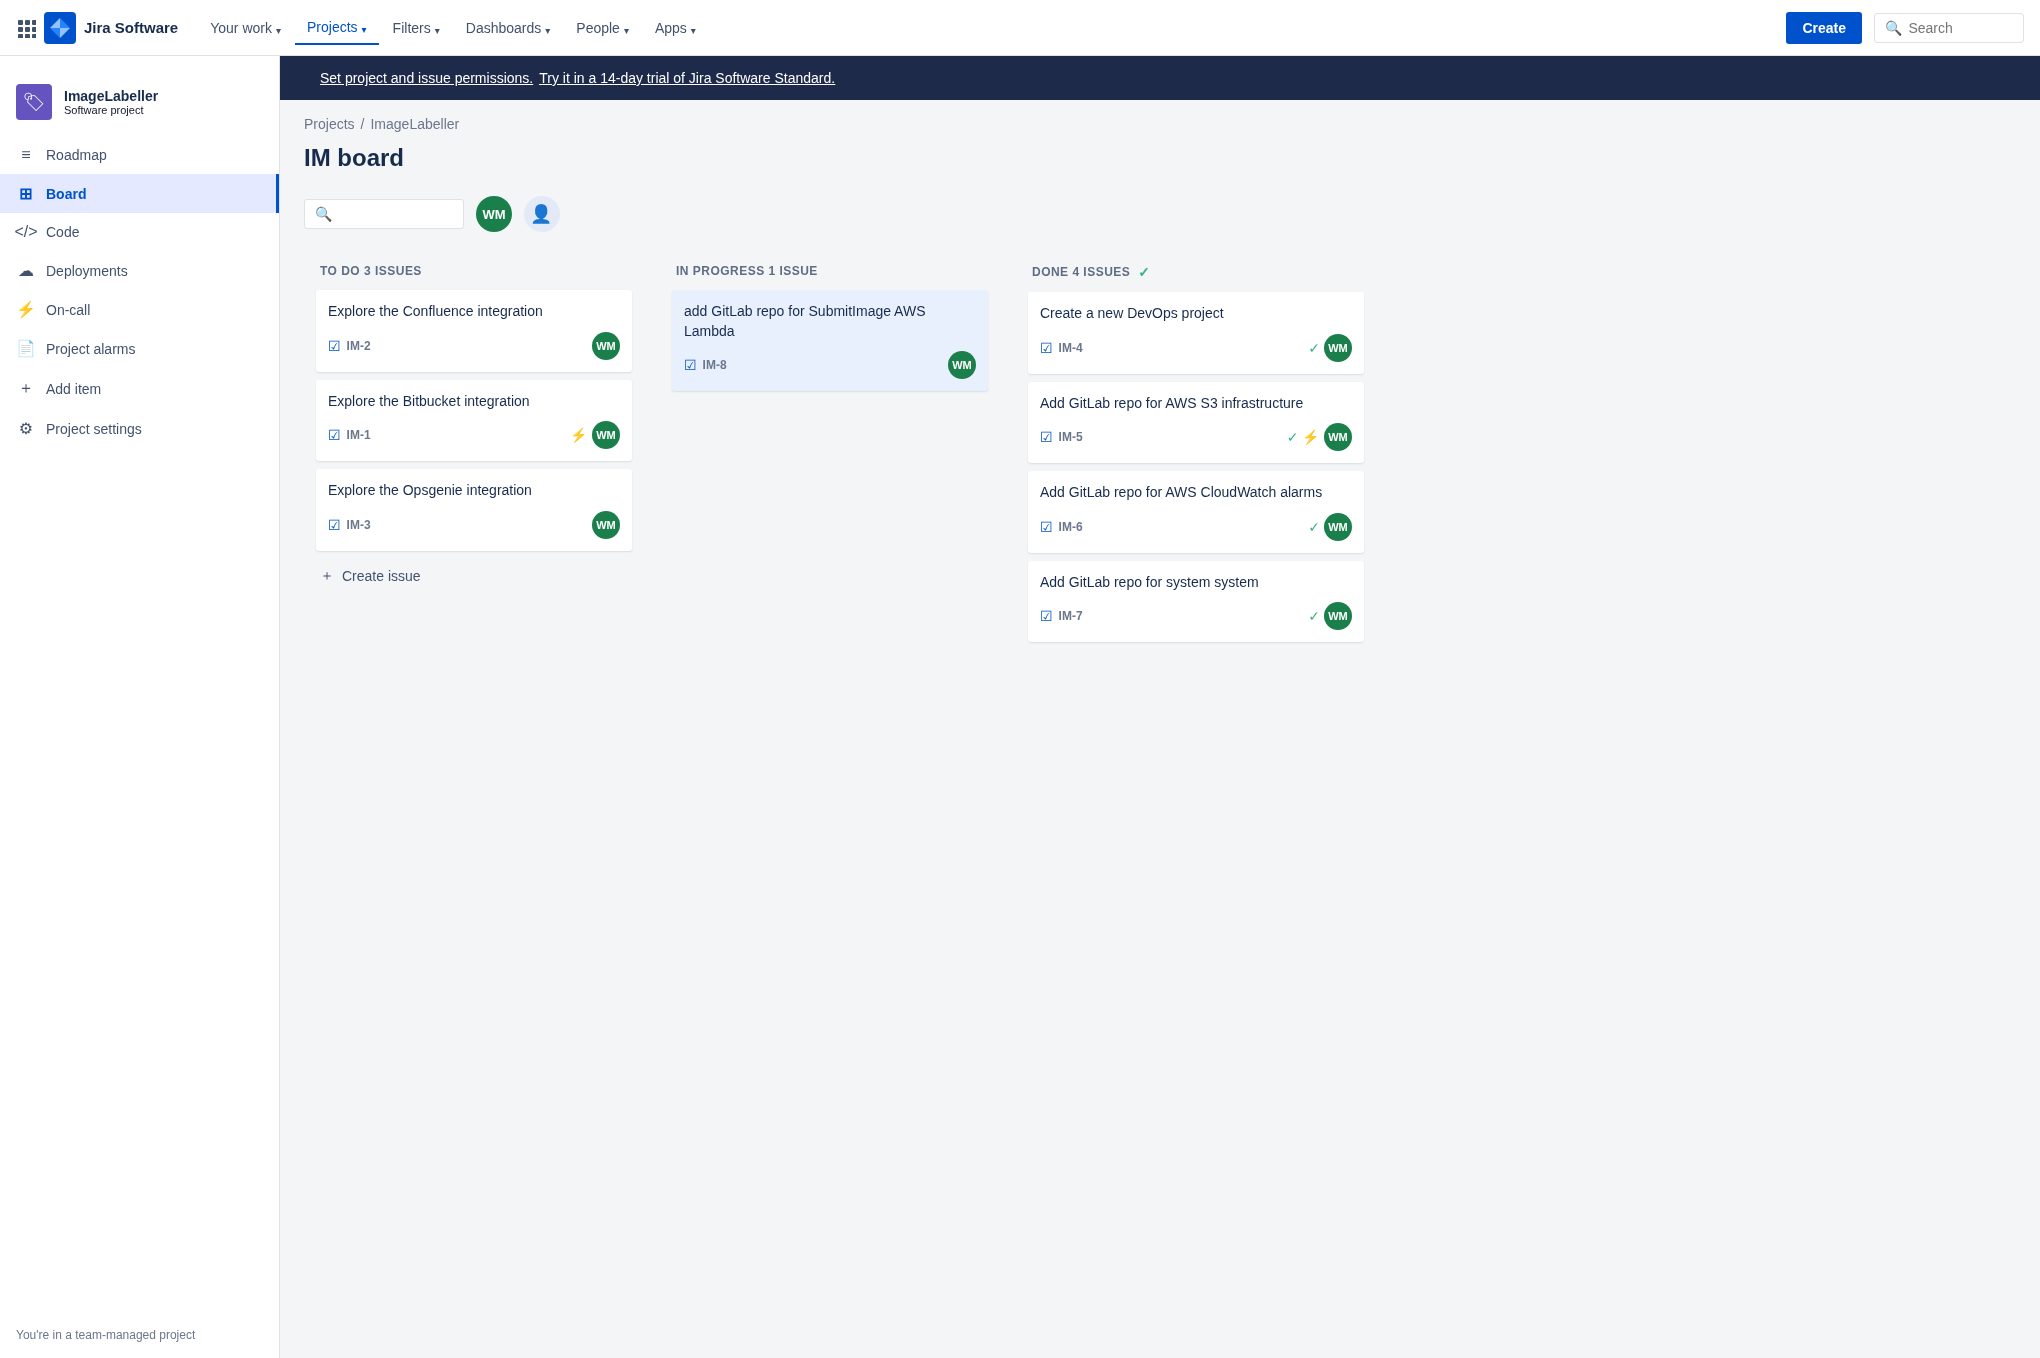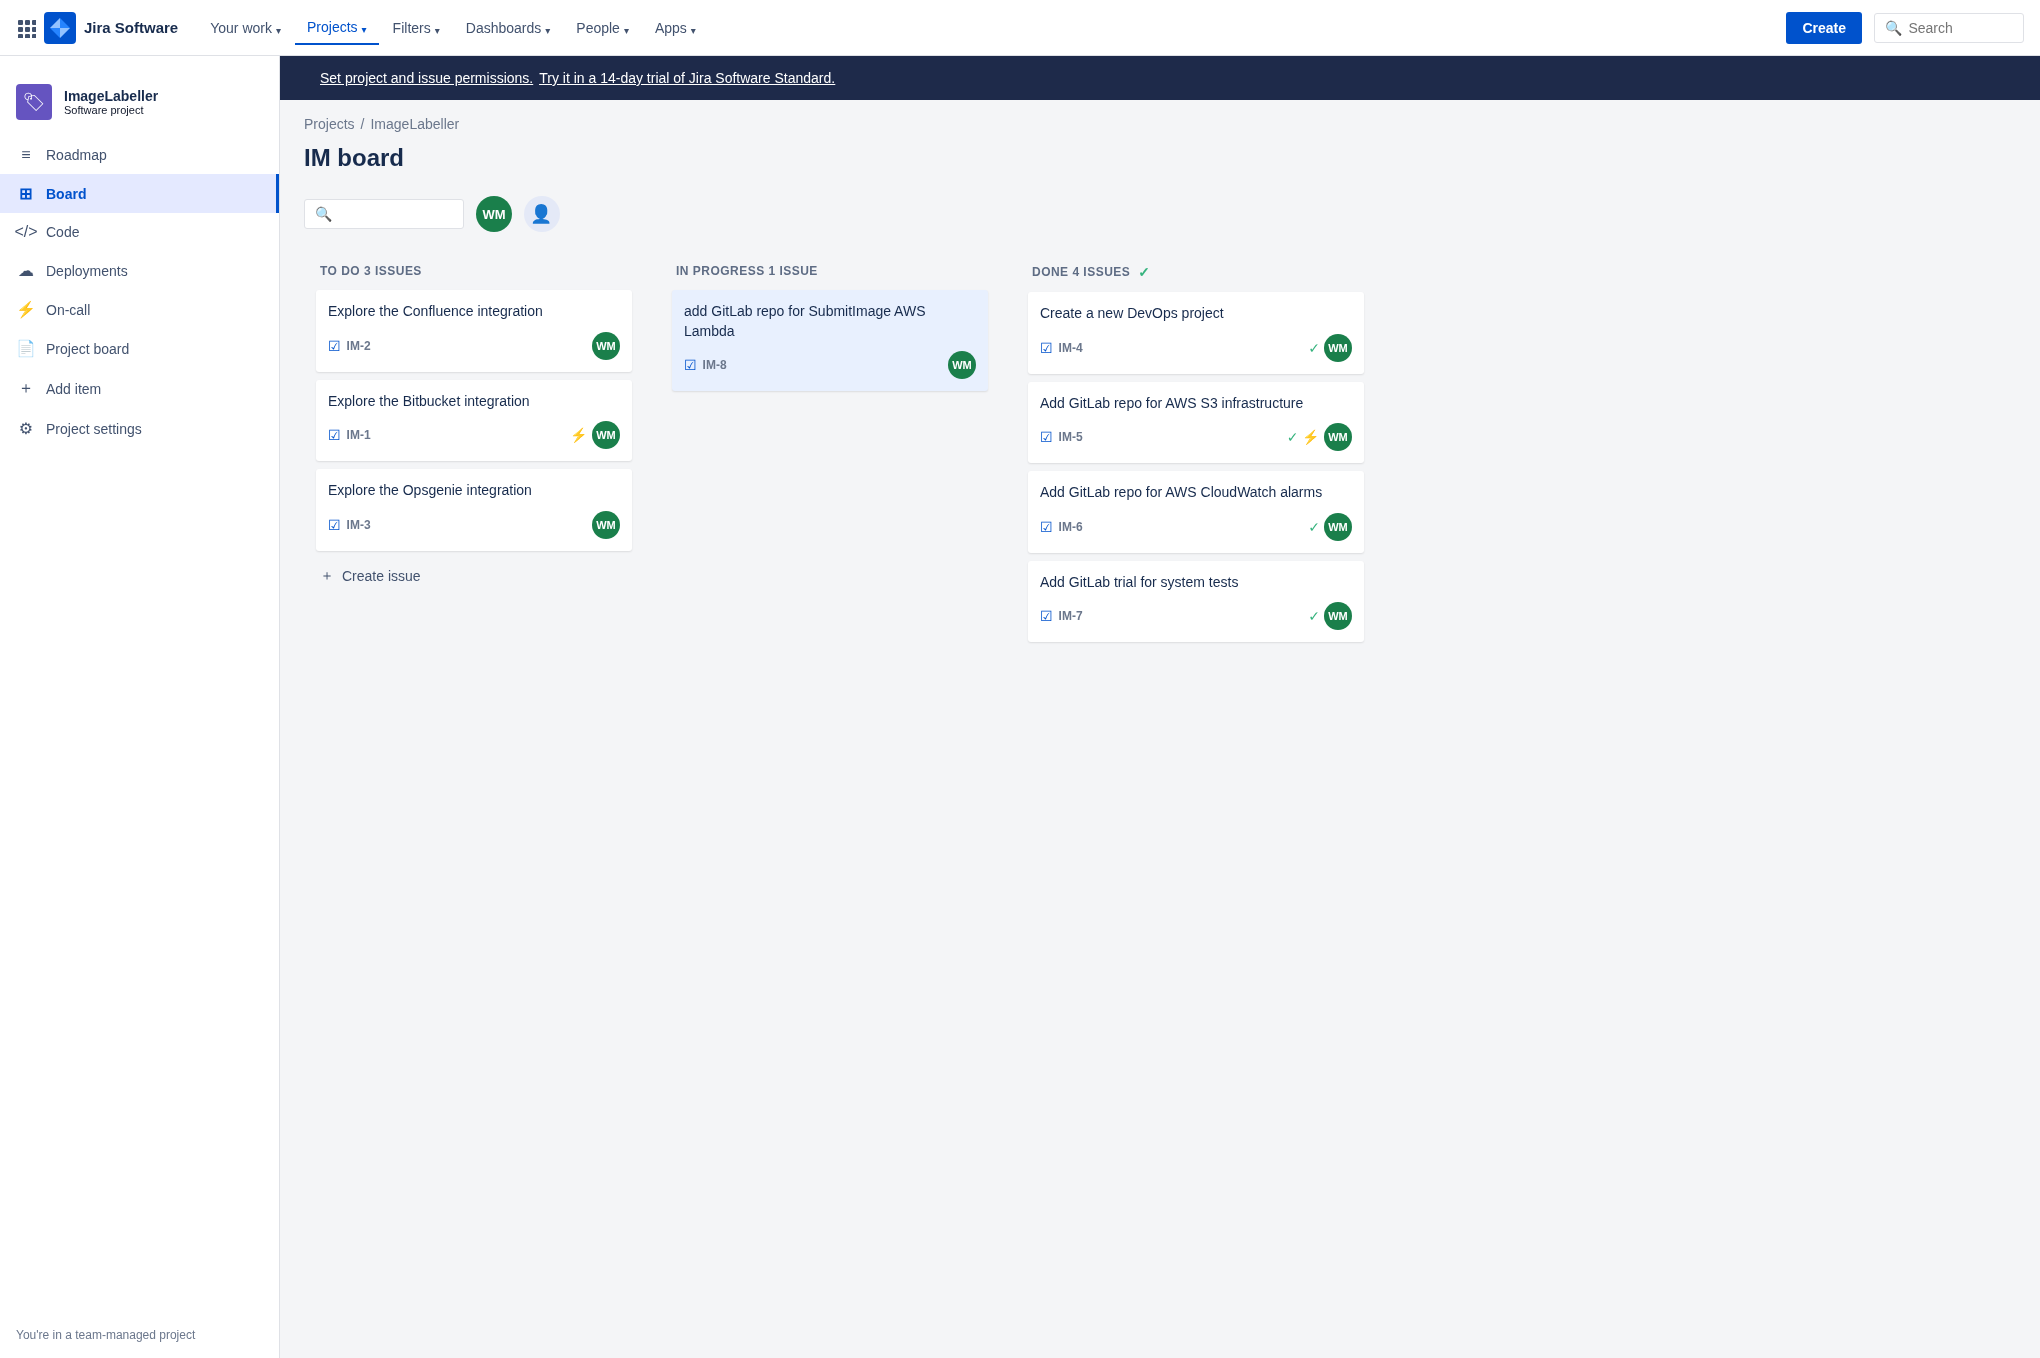--- a/index.html
+++ b/index.html
@@ -222,21 +222,21 @@
     <div class="sidebar-item">
       <span class="sidebar-item-icon">☁</span>
       <span>Deployments</span>
     </div>
     <div class="sidebar-item">
       <span class="sidebar-item-icon">⚡</span>
       <span>On-call</span>
     </div>
     <div class="sidebar-item">
       <span class="sidebar-item-icon">📄</span>
-      <span>Project board</span>
+      <span>Project alarms</span>
     </div>
     <div class="sidebar-item">
       <span class="sidebar-item-icon">＋</span>
       <span>Add item</span>
     </div>
     <div class="sidebar-item">
       <span class="sidebar-item-icon">⚙</span>
       <span>Project settings</span>
     </div>
 
@@ -386,21 +386,21 @@
           </div>
           <div class="card-icons">
             <span class="card-icon-small" style="color:#36b37e">✓</span>
 
             <div class="avatar avatar-wm" style="width:28px;height:28px;font-size:11px;">WM</div>
           </div>
         </div>
       </div>
 
       <div class="card">
-        <div class="card-title">Add GitLab trial for system tests</div>
+        <div class="card-title">Add GitLab repo for system system</div>
         <div class="card-footer">
           <div class="card-meta">
             <span class="card-checkbox">☑</span>
             <span class="card-id">IM-7</span>
           </div>
           <div class="card-icons">
             <span class="card-icon-small" style="color:#36b37e">✓</span>
 
             <div class="avatar avatar-wm" style="width:28px;height:28px;font-size:11px;">WM</div>
           </div>

